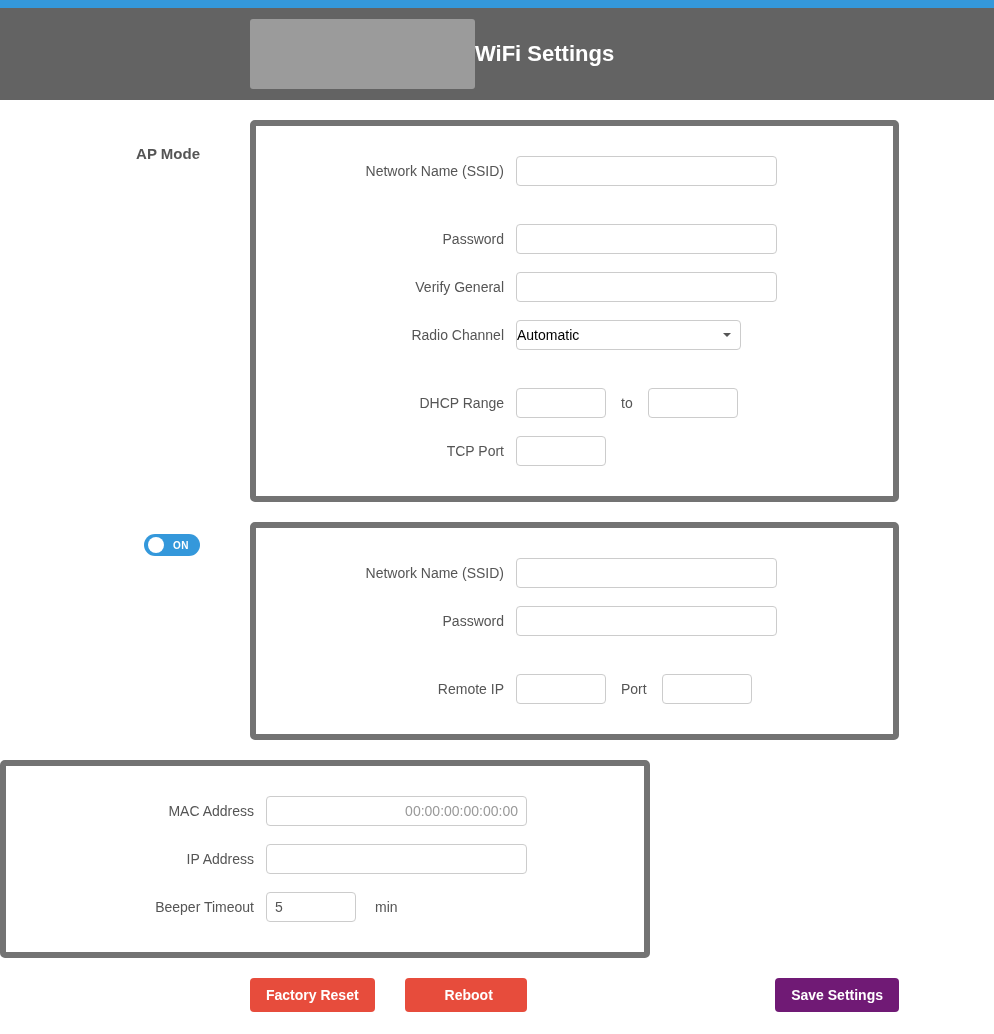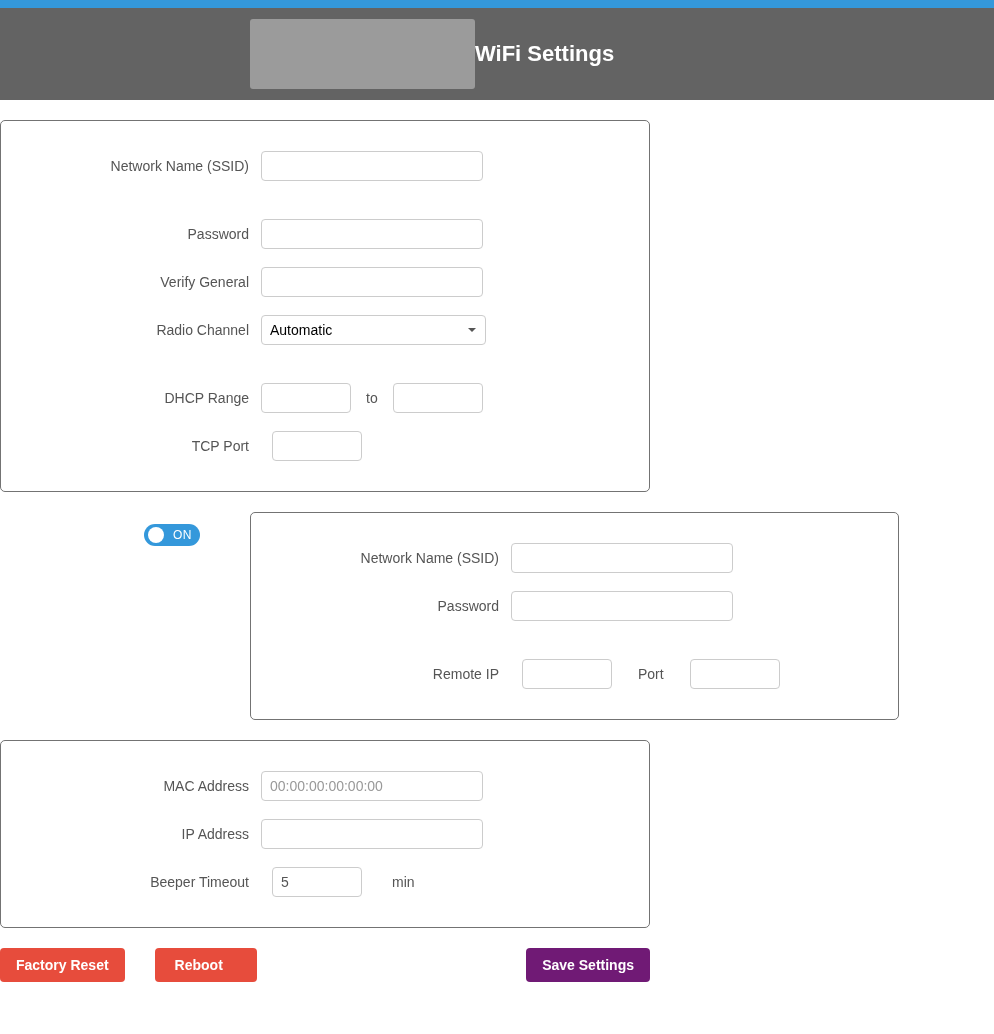--- a/index.html
+++ b/index.html
@@ -42,62 +42,63 @@
   width: 250px;
   text-align: right;
   padding-right: 50px;
   padding-top: 25px;
   font-weight: 700;
   color: #555;
   font-size: 15px;
 }
 .panel {
   flex: 1;
-  border: 1px solid #737373;
+  border: 6px solid #737373;
   border-radius: 5px;
   padding: 30px 30px 30px 30px;
   max-width: 650px;
 }
 .form-row {
   display: flex;
   align-items: center;
   margin-bottom: 18px;
 }
-.form-row:last-child { margin-bottom: 0; gap: 11px; }
+.form-row:last-child { margin-bottom: 0; }
 .form-label {
   width: 230px;
   text-align: right;
   padding-right: 12px;
   color: #555;
   font-size: 14px;
 }
 .form-control {
-  width: 222px;
+  width: 261px;
   height: 30px;
   border: 1px solid #ccc;
   border-radius: 4px;
   padding: 4px 8px;
   font-size: 14px;
   color: #555;
+  text-align: right;
 }
 .form-control-sm {
   width: 90px;
   height: 30px;
   border: 1px solid #ccc;
   border-radius: 4px;
   padding: 4px 8px;
   font-size: 14px;
   color: #555;
 }
 .form-select {
   width: 225px;
   height: 30px;
   border: 1px solid #ccc;
   border-radius: 4px;
-  padding: 4px 8px;
+  padding: 4px 0;
   font-size: 14px;
   background: #fff;
   -webkit-appearance: none;
   appearance: none;
   position: relative;
 }
 .select-wrap {
   position: relative;
   display: inline-block;
 }
@@ -152,27 +153,28 @@
   padding-left: 4px;
 }
 .toggle-knob {
   width: 16px;
   height: 16px;
   background: #fff;
   border-radius: 50%;
 }
 .toggle-text {
   color: #fff;
-  font-size: 12px;
-  font-weight: 400;
+  font-size: 10px;
+  font-weight: 700;
   margin-left: 9px;
   letter-spacing: 0.5px;
 }
 .button-row {
   display: flex;
+  margin-left: 250px;
   max-width: 650px;
   gap: 30px;
   align-items: center;
 }
 .btn {
   border: none;
   border-radius: 4px;
   padding: 9px 16px;
   font-size: 14px;
   font-weight: 600;
@@ -190,20 +192,21 @@
 <div class="topbar"></div>
 
 <div class="header">
   <div class="logo-placeholder"></div>
   <div class="header-title">WiFi Settings</div>
 </div>
 
 <div class="content">
 
   <div class="section">
+    <div class="section-label">AP Mode</div>
     <div class="panel">
 
       <div class="form-row">
         <div class="form-label">Network Name (SSID)</div>
         <input class="form-control" value="" style="">
       </div>
 
 
       <div class="gap"></div>
 
@@ -293,18 +296,18 @@
         <div class="form-label">Beeper Timeout</div>
         <input class="form-control-sm" value="5" style="">
         <span class="inline-text" style="margin-left:19px;">min</span>
       </div>
 
     </div>
   </div>
 
   <div class="button-row">
     <button class="btn btn-danger">Factory Reset</button>
-    <button class="btn btn-danger" style="padding-left:20px;padding-right:34px;">Reboot</button>
+    <button class="btn btn-danger" style="padding-left:40px;padding-right:34px;">Reboot</button>
     <div class="spacer"></div>
     <button class="btn btn-success">Save Settings</button>
   </div>
 
 </div>
 
 </body></html>

